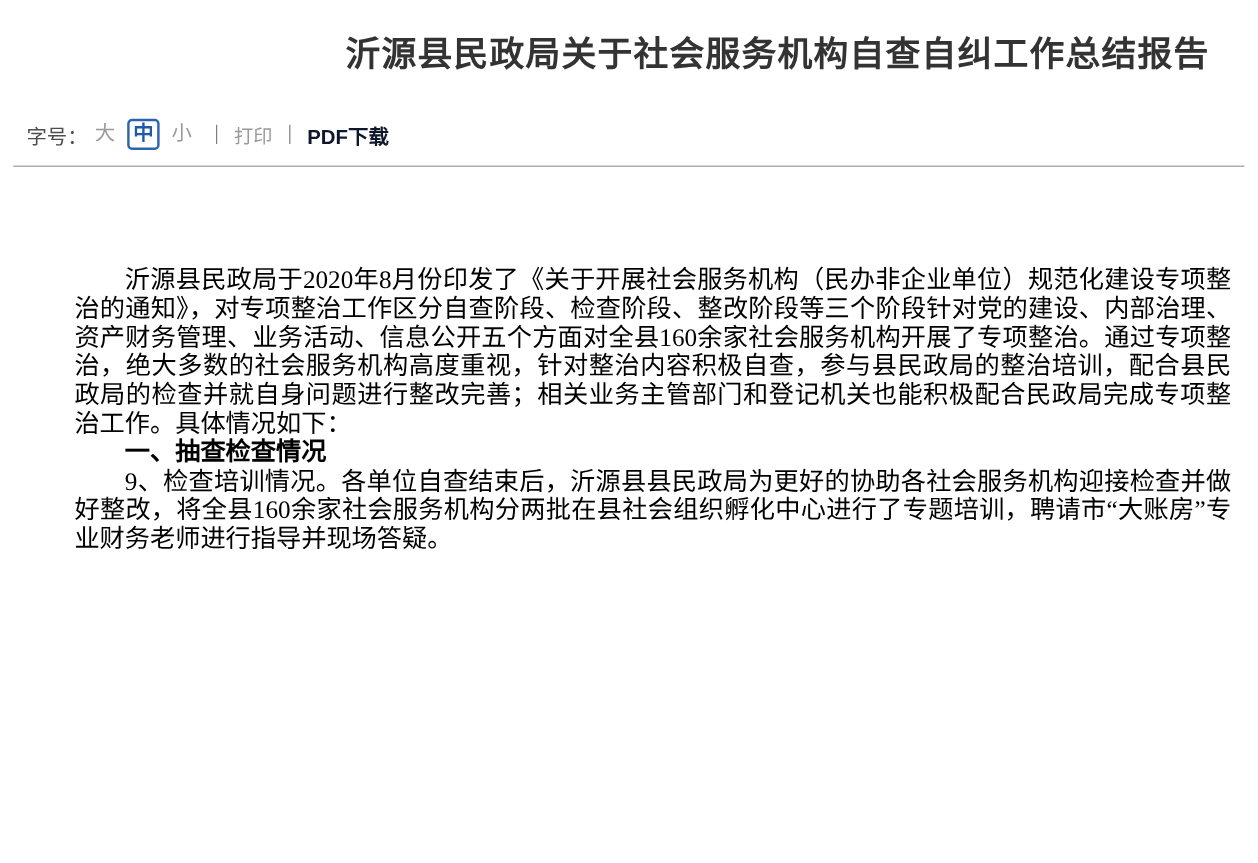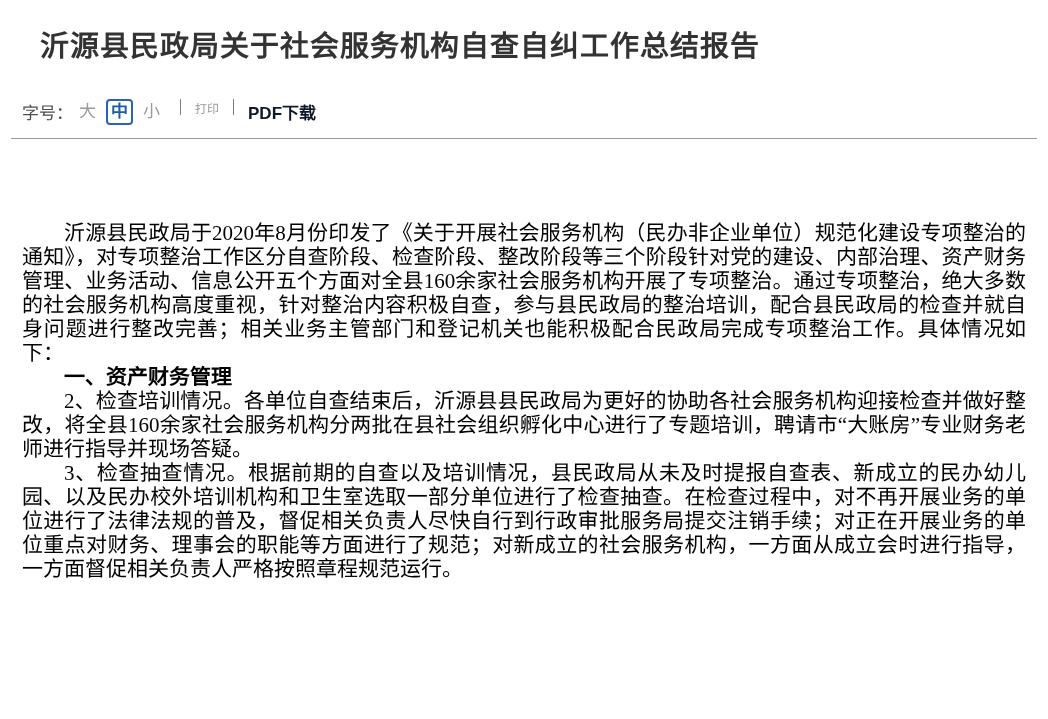--- a/index.html
+++ b/index.html
@@ -9,21 +9,21 @@
   }
   body {
     width: 1048px;
     height: 719px;
     overflow: hidden;
     font-family: "Liberation Sans", "DejaVu Sans", sans-serif;
     position: relative;
   }
   .page-title {
     margin: 30px 40px 0 40px;
-    text-align: left;
+    text-align: right;
     font-size: 29px;
     line-height: 32px;
     font-weight: 700;
     color: #333333;
     letter-spacing: 1px;
     font-family: "Liberation Sans", "DejaVu Sans", sans-serif;
   }
   .meta-row {
     margin-top: 36px;
     padding: 0 20px 0 22px;
@@ -32,20 +32,21 @@
     justify-content: space-between;
     align-items: center;
   }
   .publish-date {
     color: #9a9a9a;
     font-size: 16px;
     letter-spacing: 0.5px;
   }
   .toolbar {
     display: flex;
+    align-items: center;
   }
   .fs-label {
     color: #4d4d4d;
     font-size: 17px;
   }
   .fs-btn {
     background: none;
     border: none;
     color: #9a9a9a;
     font-size: 17px;
@@ -64,21 +65,21 @@
   }
   .sep {
     display: inline-block;
     width: 1px;
     height: 16px;
     background: #7d7d7d;
     margin: 0 14px;
   }
   .print-link {
     color: #9a9a9a;
-    font-size: 12px;
+    font-size: 16px;
     text-decoration: none;
     cursor: pointer;
   }
   .pdf-link {
     color: #0f172a;
     font-size: 17px;
     font-weight: 700;
     text-decoration: none;
     cursor: pointer;
   }
@@ -88,20 +89,21 @@
     margin: 12px 11px 0 11px;
   }
   .article {
     margin-top: 82px;
     padding: 0 22px;
     color: #000000;
     font-size: 21px;
     line-height: 24px;
     font-family: "Liberation Serif", "DejaVu Serif", serif;
     text-align: justify;
+    margin-left: 40px;
   }
   .article p {
     margin: 0;
     text-indent: 2em;
   }
   .article h2 {
     margin: 0;
     text-indent: 2em;
     font-size: 21px;
     line-height: 24px;
@@ -125,16 +127,15 @@
     <a class="print-link">打印</a>
     <span class="sep"></span>
     <a class="pdf-link">PDF下载</a>
   </div>
 </div>
 
 <hr class="header-rule">
 
 <div class="article">
   <p>沂源县民政局于2020年8月份印发了《关于开展社会服务机构（民办非企业单位）规范化建设专项整治的通知》，对专项整治工作区分自查阶段、检查阶段、整改阶段等三个阶段针对党的建设、内部治理、资产财务管理、业务活动、信息公开五个方面对全县160余家社会服务机构开展了专项整治。通过专项整治，绝大多数的社会服务机构高度重视，针对整治内容积极自查，参与县民政局的整治培训，配合县民政局的检查并就自身问题进行整改完善；相关业务主管部门和登记机关也能积极配合民政局完成专项整治工作。具体情况如下：</p>
-  <h2>一、资产财务管理</h2>
-  <p>2、检查培训情况。各单位自查结束后，沂源县县民政局为更好的协助各社会服务机构迎接检查并做好整改，将全县160余家社会服务机构分两批在县社会组织孵化中心进行了专题培训，聘请市“大账房”专业财务老师进行指导并现场答疑。</p>
-  <p>3、检查抽查情况。根据前期的自查以及培训情况，县民政局从未及时提报自查表、新成立的民办幼儿园、以及民办校外培训机构和卫生室选取一部分单位进行了检查抽查。在检查过程中，对不再开展业务的单位进行了法律法规的普及，督促相关负责人尽快自行到行政审批服务局提交注销手续；对正在开展业务的单位重点对财务、理事会的职能等方面进行了规范；对新成立的社会服务机构，一方面从成立会时进行指导，一方面督促相关负责人严格按照章程规范运行。</p>
+  <h2>一、抽查检查情况</h2>
+  <p>9、检查培训情况。各单位自查结束后，沂源县县民政局为更好的协助各社会服务机构迎接检查并做好整改，将全县160余家社会服务机构分两批在县社会组织孵化中心进行了专题培训，聘请市“大账房”专业财务老师进行指导并现场答疑。</p>
 </div>
 
 </body></html>

